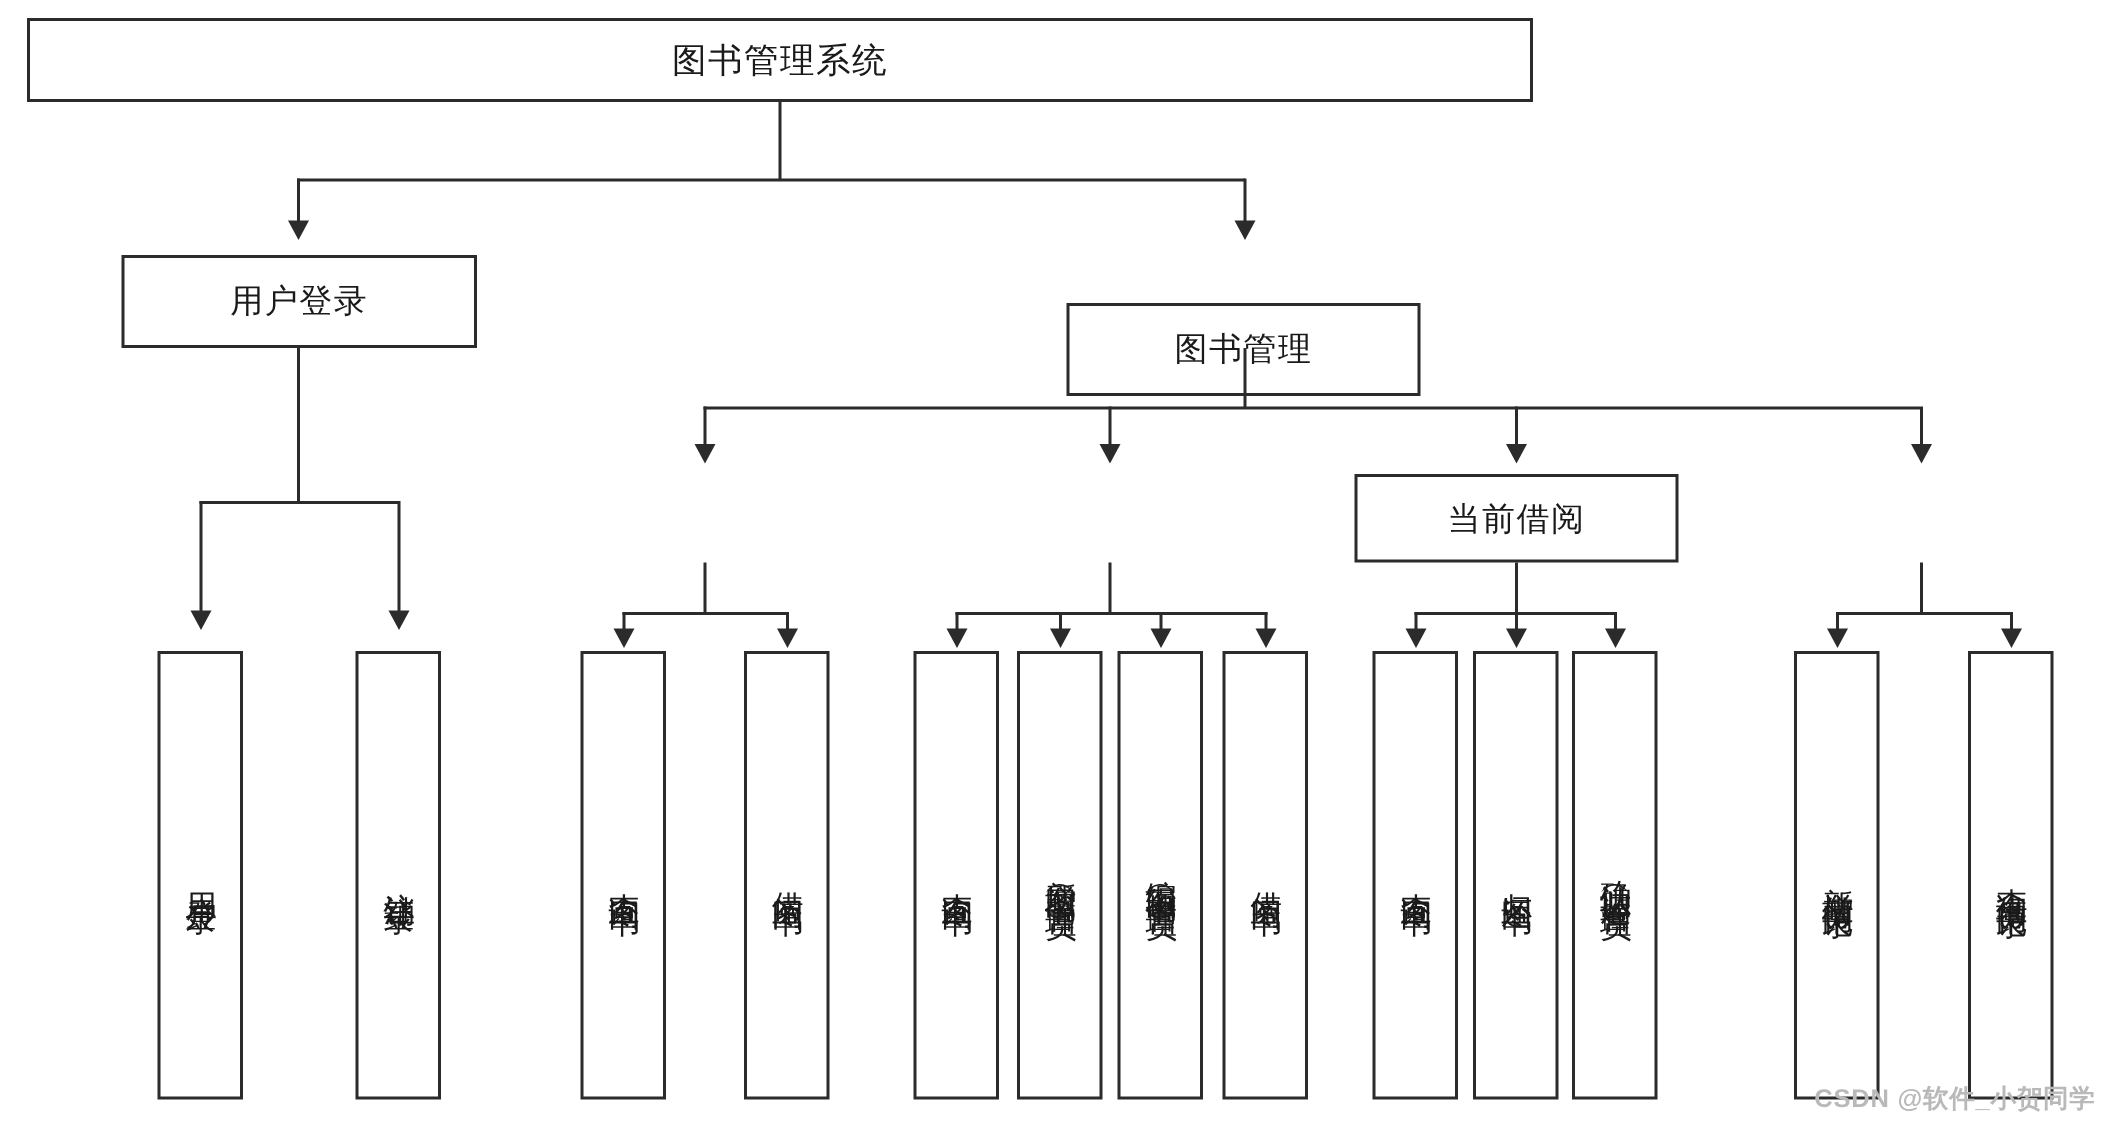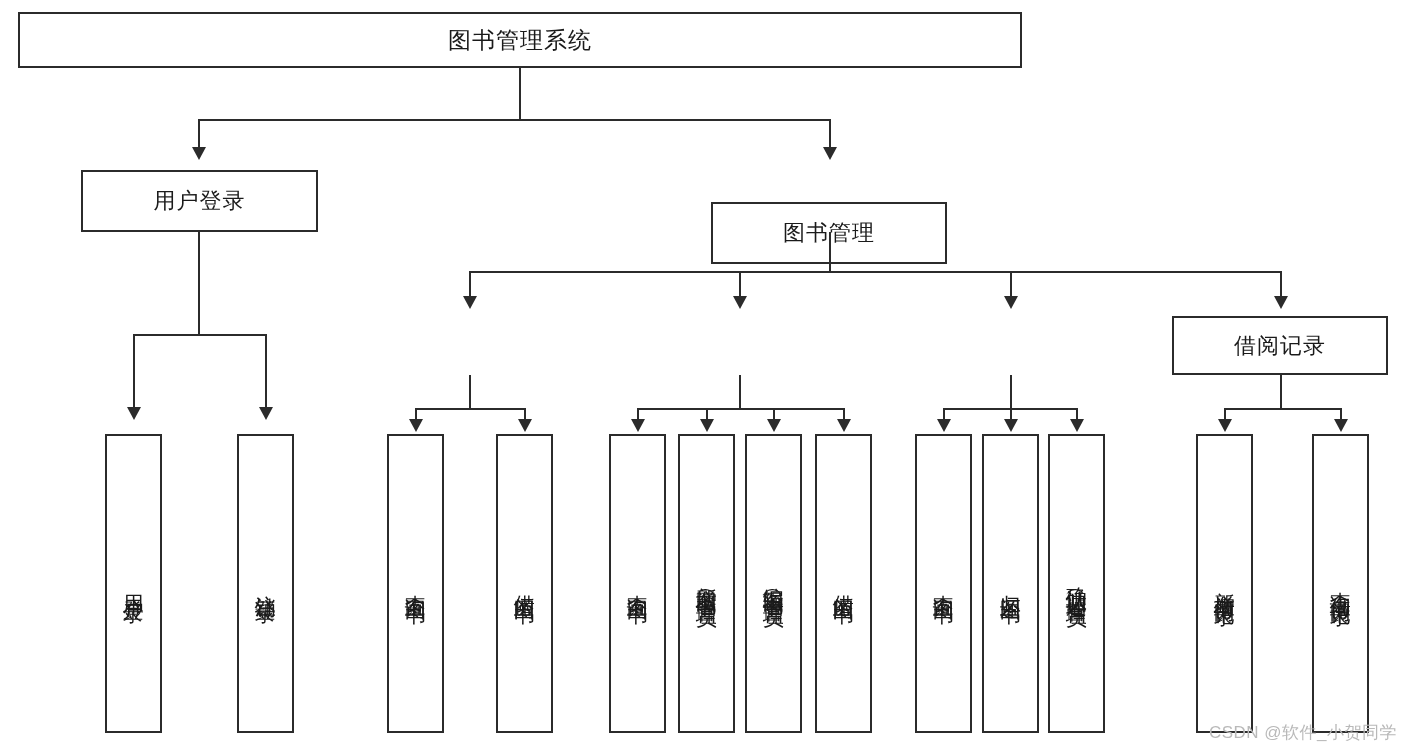--- a/index.html
+++ b/index.html
@@ -68,20 +68,21 @@
   
   #watermark{
     position:absolute;
     right:8px;
     bottom:3px;
     font-size:17px;
     color:#b9b9b9;
     letter-spacing:0.5px;
     white-space:nowrap;
     user-select:none;
+    font-weight:bold;
   }
 </style>
 </head>
 <body>
 
 <div id="canvas">
 
   <div class="node h root" style="left:18px;top:12px;width:1004px;height:56px;">
     <span>图书管理系统</span>
   </div>
@@ -113,22 +114,22 @@
   <div class="ln h" style="left:469px;top:271px;width:811px;"></div>
   <div class="ln v" style="left:469px;top:271px;height:27px;"></div>
   <div class="arrow" style="left:463px;top:296px;"></div>
   <div class="ln v" style="left:739px;top:271px;height:27px;"></div>
   <div class="arrow" style="left:733px;top:296px;"></div>
   <div class="ln v" style="left:1010px;top:271px;height:27px;"></div>
   <div class="arrow" style="left:1004px;top:296px;"></div>
   <div class="ln v" style="left:1280px;top:271px;height:27px;"></div>
   <div class="arrow" style="left:1274px;top:296px;"></div>
 
-  <div class="node h" style="left:1172px;top:316px;width:216px;height:59px;">
-    <span>借阅记录</span>
+  <div class="node h" style="left:903px;top:316px;width:216px;height:59px;">
+    <span>当前借阅</span>
   </div>
 
   <div class="ln v" style="left:469px;top:375px;height:34px;"></div>
   <div class="ln h" style="left:415px;top:408px;width:110px;"></div>
   <div class="ln v" style="left:415px;top:408px;height:13px;"></div>
   <div class="arrow" style="left:409px;top:419px;"></div>
   <div class="ln v" style="left:524px;top:408px;height:13px;"></div>
   <div class="arrow" style="left:518px;top:419px;"></div>
 
   <div class="ln v" style="left:739px;top:375px;height:34px;"></div>

